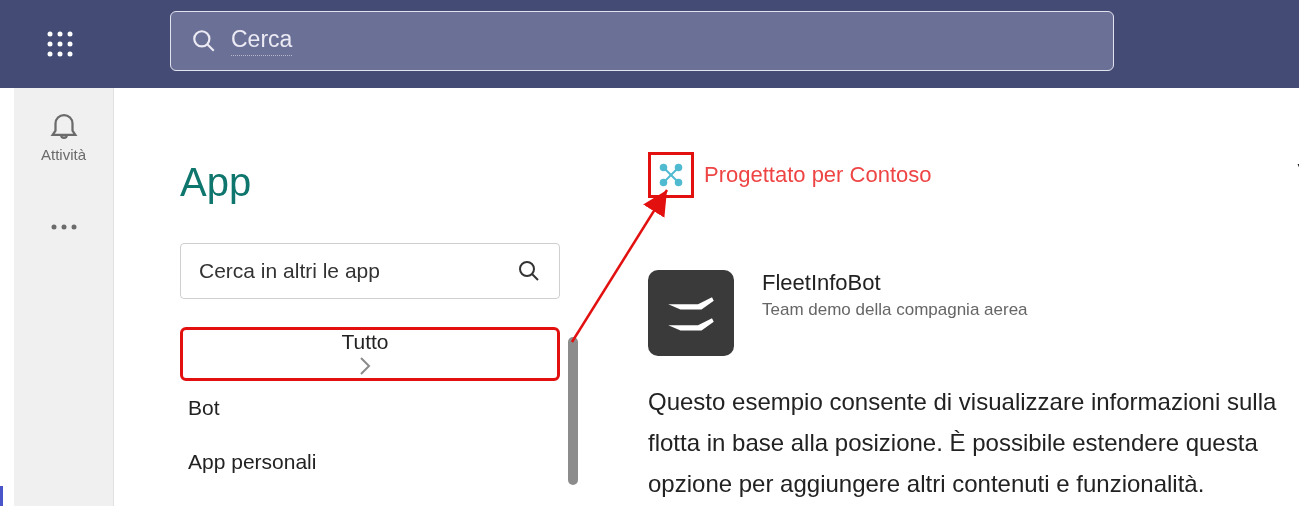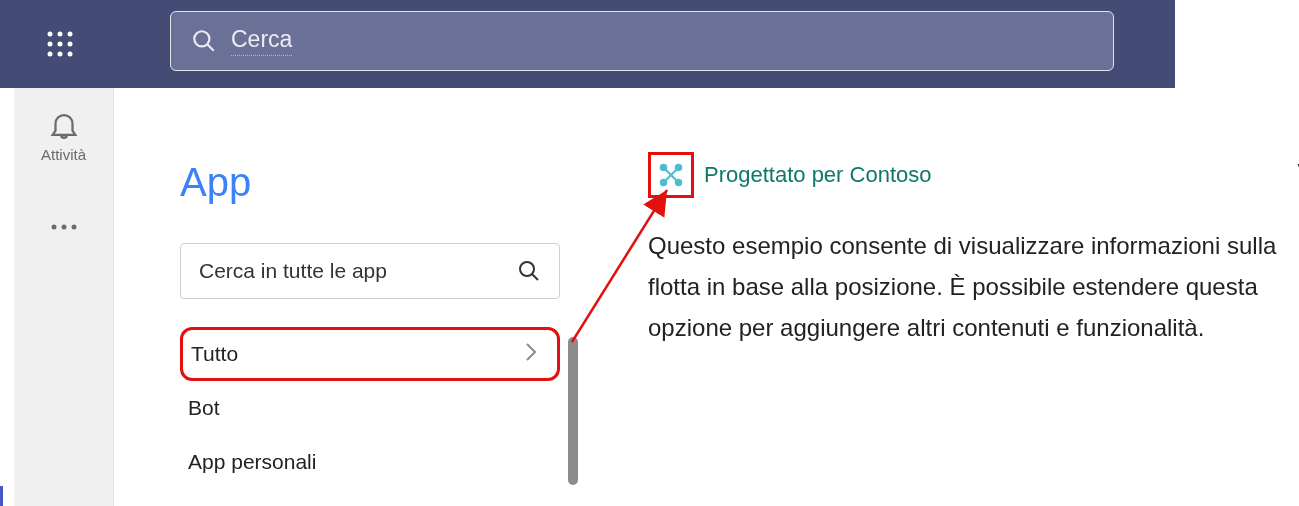--- a/index.html
+++ b/index.html
@@ -2,21 +2,21 @@
 <html><head>
 <meta charset="utf-8">
 <style>
   * { box-sizing: border-box; margin: 0; padding: 0; font-family: "Segoe UI", Arial, sans-serif; }
   body { width: 1299px; height: 506px; overflow: hidden; background: #fff; }
 
   
   .topbar {
     position: absolute;
     left: 0; top: 0;
-    width: 1175px; height: 88px;
+    width: 1299px; height: 88px;
     background: #444b75;
     display: flex;
     align-items: flex-end;
   }
   .waffle {
     width: 120px; height: 88px;
     display: flex; align-items: center; justify-content: center;
     color: #fff;
   }
   .waffle svg { width: 30px; height: 30px; }
@@ -63,21 +63,21 @@
     width: 1179px; height: 418px;
     background: #fff;
   }
 
   
   .apps-col {
     position: absolute;
     left: 60px; top: 72px;
     width: 390px;
   }
-  .apps-title { font-size: 40px; font-weight: 400; color:#3b82f6; }
+  .apps-title { font-size: 40px; font-weight: 400; color:#0f766e; }
   .apps-search {
     margin-top: 38px;
     width: 380px; height: 56px;
     border: 1px solid #cfcfcf;
     border-radius: 4px;
     display: flex; align-items: center; justify-content: space-between;
     padding: 0 18px;
     color:#333;
   }
   .apps-search .ph { font-size: 21px; color:#333; }
@@ -90,21 +90,22 @@
   .cat-row {
     height: 54px;
     display:flex; align-items:center; justify-content:space-between;
     padding: 0 18px 0 8px;
     font-size: 21px; color:#222;
     cursor:pointer;
     width: 380px;
   }
   .cat-row.highlight {
     border: 3px solid #e31010;
-    border-radius: 12px;
+    border-radius: 6px;
+    flex-direction: column;
   }
   .chev svg { width:16px;height:24px; }
 
   .cat-scroll {
     position:absolute;
     left: 388px; top: 10px;
     width: 10px; height: 148px;
     background:#8c8c8c;
     border-radius: 6px;
   }
@@ -119,21 +120,21 @@
     display:flex; align-items:center;
     height: 50px;
   }
   .tenant-icon-box {
     width: 46px; height: 46px;
     border: 3px solid #e31010;
     display:flex;align-items:center;justify-content:center;
     margin-right: 10px;
   }
   .tenant-icon-box svg { width:30px;height:30px; }
-  .right-title { font-size: 22px; color:#0f766e; }
+  .right-title { font-size: 22px; color:#ef4444; }
   .view-all {
     position:absolute;
     right: -110px; top: 10px;
     font-size: 15px; color:#222;
     cursor:pointer;
   }
 
   .app-card {
     margin-top: 70px;
     display:flex; align-items:flex-start;
@@ -220,21 +221,21 @@
     </svg>
   </div>
 </div>
 
 <div class="main">
 
   <div class="apps-col">
     <div class="apps-title">App</div>
 
     <div class="apps-search">
-      <span class="ph">Cerca in tutte le app</span>
+      <span class="ph">Cerca in altri le app</span>
       <span class="sicon">
         <svg viewBox="0 0 24 24" fill="none" stroke="#333" stroke-width="2">
           <circle cx="10" cy="10" r="7"></circle>
             <line x1="21" y1="21" x2="15" y2="15"></line>
         </svg>
       </span>
     </div>
 
     <div class="cats">
       <div class="cat-row highlight">
@@ -264,20 +265,32 @@
           <circle cx="8" cy="24" r="4" fill="#4fbad0"></circle>
           <circle cx="24" cy="24" r="4" fill="#4fbad0"></circle>
           <line x1="8" y1="8" x2="24" y2="24" stroke="#4fbad0" stroke-width="2"></line>
           <line x1="24" y1="8" x2="8" y2="24" stroke="#4fbad0" stroke-width="2"></line>
         </svg>
       </div>
       <span class="right-title">Progettato per Contoso</span>
       <span class="view-all">Visualizza tutto</span>
     </div>
 
+    <div class="app-card">
+      <div class="app-icon">
+        <svg viewBox="0 0 64 64">
+          <path d="M6 22 L40 22 L56 14 L58 18 L44 28 L20 28 Z" fill="#fff"></path>
+          <path d="M6 46 L40 46 L56 38 L58 42 L44 52 L20 52 Z" fill="#fff"></path>
+        </svg>
+      </div>
+      <div class="app-meta">
+        <div class="name">FleetInfoBot</div>
+        <div class="sub">Team demo della compagnia aerea</div>
+      </div>
+    </div>
 
     <div class="app-desc">Questo esempio consente di visualizzare informazioni sulla flotta in base alla posizione. È possibile estendere questa opzione per aggiungere altri contenuti e funzionalità.</div>
   </div>
 
   <svg class="arrow-svg" viewBox="0 0 220 180">
     <defs>
       <marker id="ah" markerWidth="12" markerHeight="12" refX="10" refY="5" orient="auto">
         <path d="M0,0 L10,5 L0,10 Z" fill="#e31010"></path>
       </marker>
     </defs>

